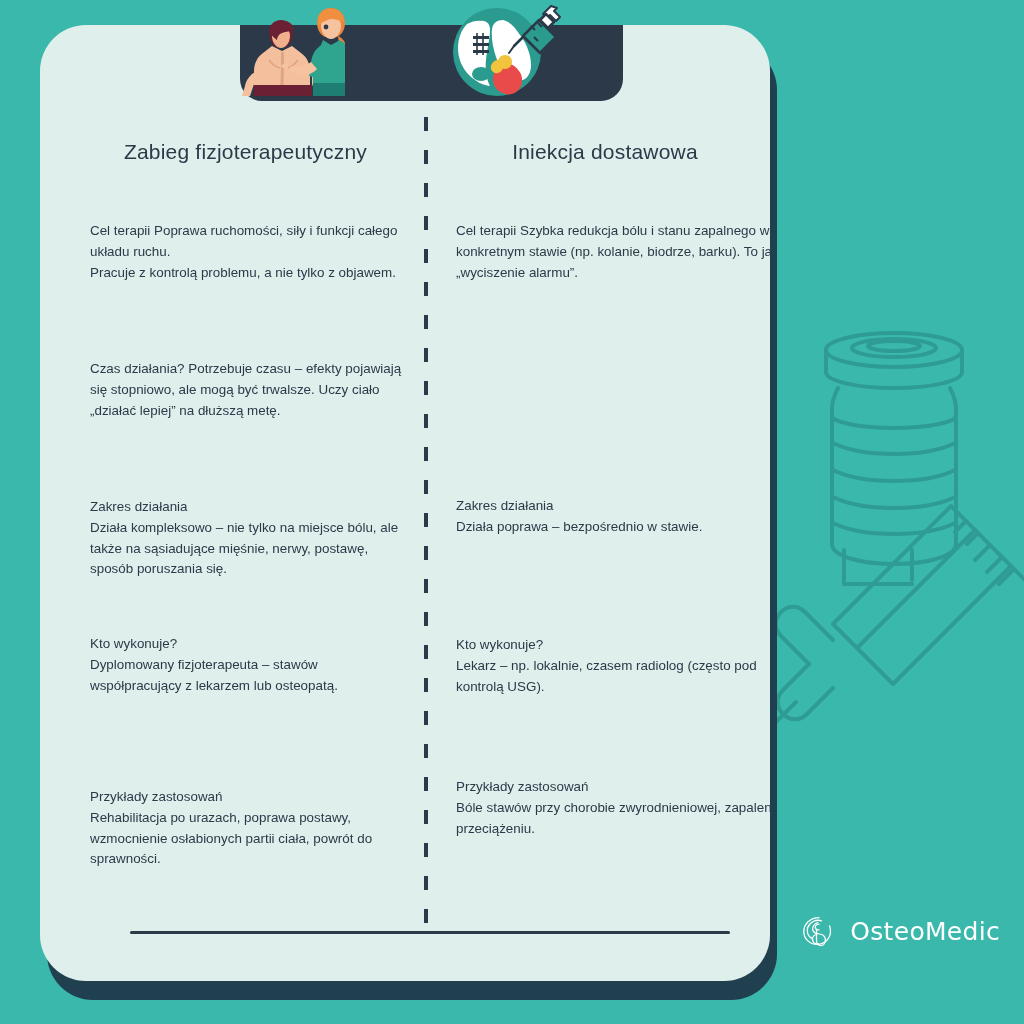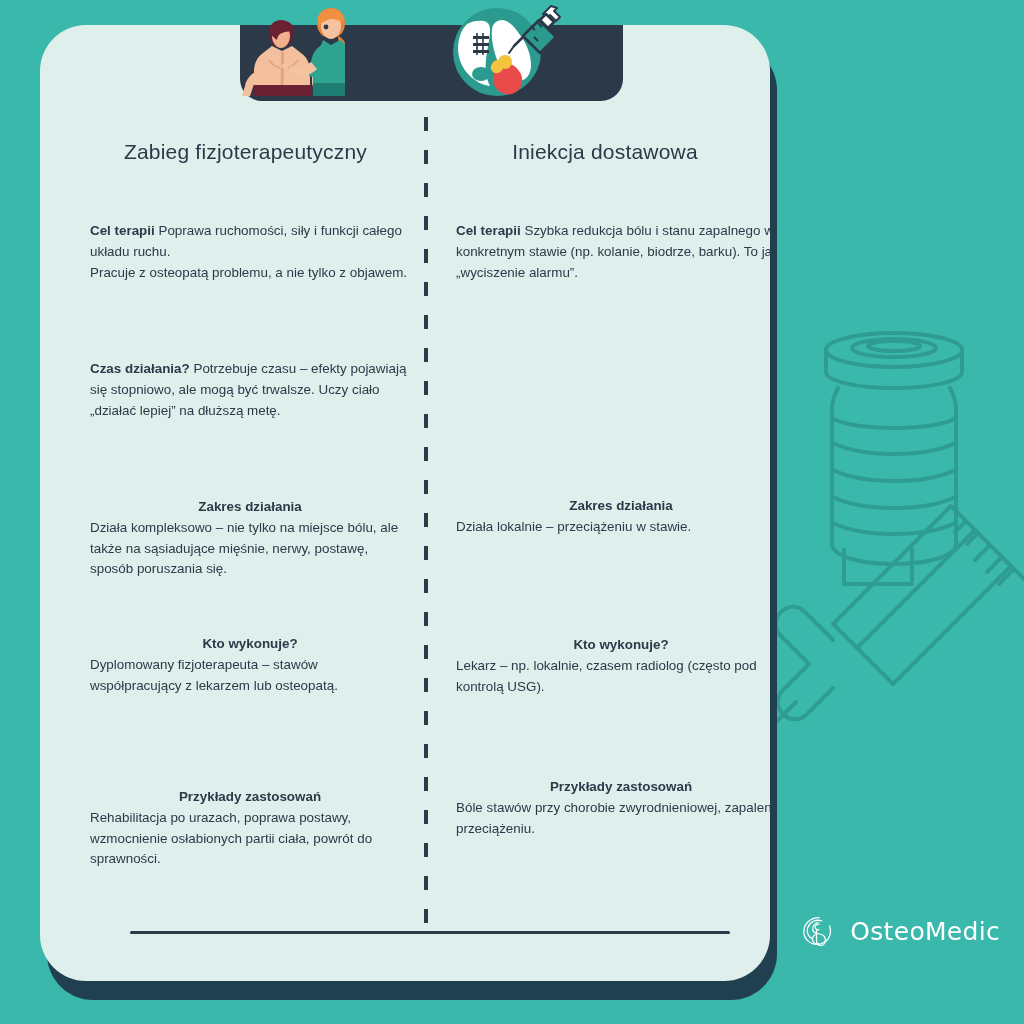--- a/index.html
+++ b/index.html
@@ -43,21 +43,21 @@
 
   
   .divider{
     position:absolute;left:384px;top:92px;width:4px;height:810px;
     background:repeating-linear-gradient(to bottom,#2b3949 0px,#2b3949 14px,rgba(0,0,0,0) 14px,rgba(0,0,0,0) 33px);
   }
 
   
   .colwrap{position:absolute;top:0;left:0;width:1024px;height:1024px;}
   .blk{position:absolute;font-size:13.4px;line-height:1.55;color:#2b3949;}
-  .blk .hd{font-weight:700;text-align:center;}
+  .blk .hd{font-weight:400;}
   .blk .bd{font-weight:400;}
   .col-l .blk{left:50px;width:320px;}
   .col-r .blk{left:416px;width:330px;}
 
   
   .col-l .b0{top:196px;}
   .col-l .b1{top:334px;}
   .col-l .b2{top:472px;}
   .col-l .b3{top:609px;}
   .col-l .b4{top:762px;}
@@ -112,21 +112,21 @@
 
     <div class="divider"></div>
 
     <div class="col-title left">Zabieg fizjoterapeutyczny</div>
     <div class="col-title right">Iniekcja dostawowa</div>
 
     <div class="colwrap col-l">
       <div class="blk b0">
         <span class="hd">Cel terapii</span>
         <span class="bd">Poprawa ruchomości, siły i funkcji całego układu ruchu.</span>
-        <span class="hdline bd">Pracuje z osteopatą problemu, a nie tylko z objawem.</span>
+        <span class="hdline bd">Pracuje z kontrolą problemu, a nie tylko z objawem.</span>
       </div>
       <div class="blk b1">
         <span class="hd">Czas działania?</span>
         <span class="bd">Potrzebuje czasu – efekty pojawiają się stopniowo, ale mogą być trwalsze. Uczy ciało „działać lepiej” na dłuższą metę.</span>
       </div>
       <div class="blk b2">
         <span class="hdline hd">Zakres działania</span>
         <span class="bd">Działa kompleksowo – nie tylko na miejsce bólu, ale także na sąsiadujące mięśnie, nerwy, postawę, sposób poruszania się.</span>
       </div>
       <div class="blk b3">
@@ -139,21 +139,21 @@
       </div>
     </div>
 
     <div class="colwrap col-r">
       <div class="blk b0">
         <span class="hd">Cel terapii</span>
         <span class="bd">Szybka redukcja bólu i stanu zapalnego w konkretnym stawie (np. kolanie, biodrze, barku). To jak „wyciszenie alarmu”.</span>
       </div>
       <div class="blk b2">
         <span class="hdline hd">Zakres działania</span>
-        <span class="bd">Działa lokalnie – przeciążeniu w stawie.</span>
+        <span class="bd">Działa poprawa – bezpośrednio w stawie.</span>
       </div>
       <div class="blk b3">
         <span class="hdline hd">Kto wykonuje?</span>
         <span class="bd">Lekarz – np. lokalnie, czasem radiolog (często pod kontrolą USG).</span>
       </div>
       <div class="blk b4">
         <span class="hdline hd">Przykłady zastosowań</span>
         <span class="bd">Bóle stawów przy chorobie zwyrodnieniowej, zapaleniu, przeciążeniu.</span>
       </div>
     </div>

